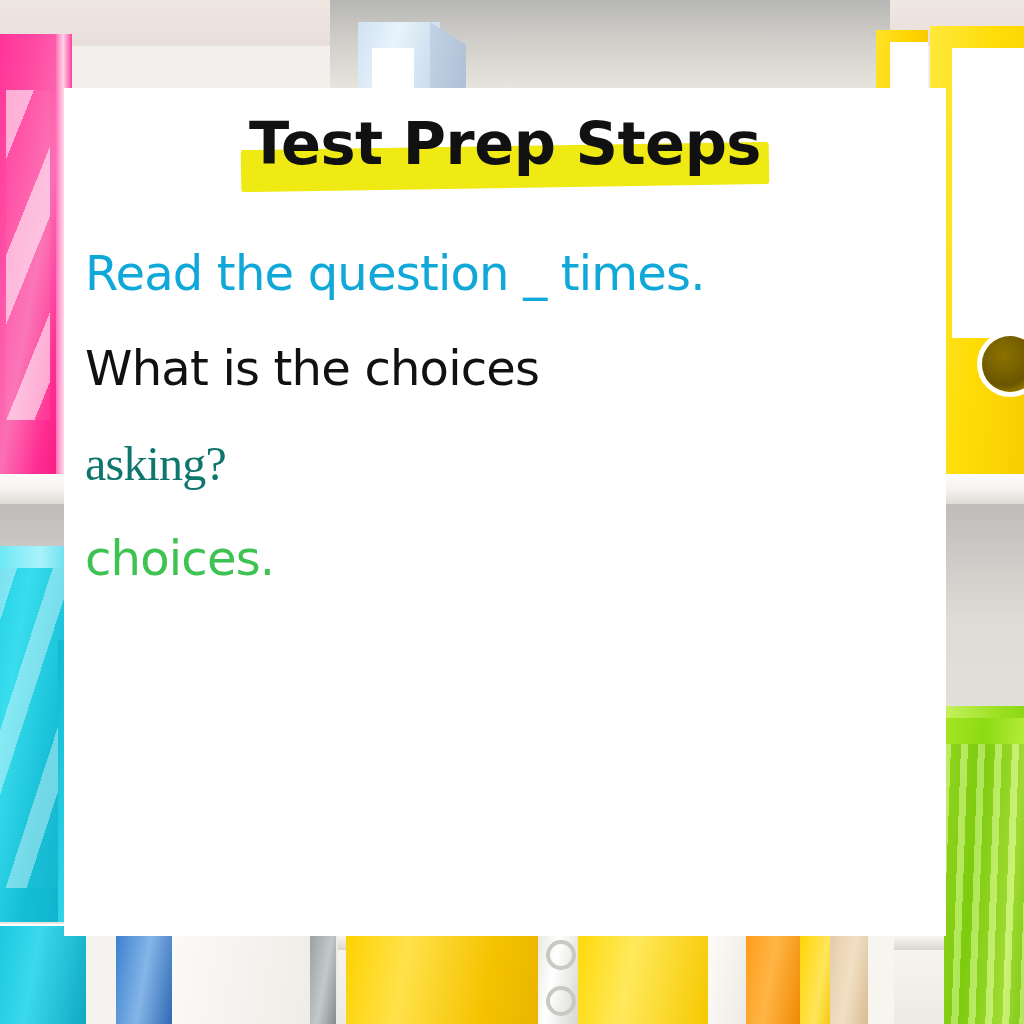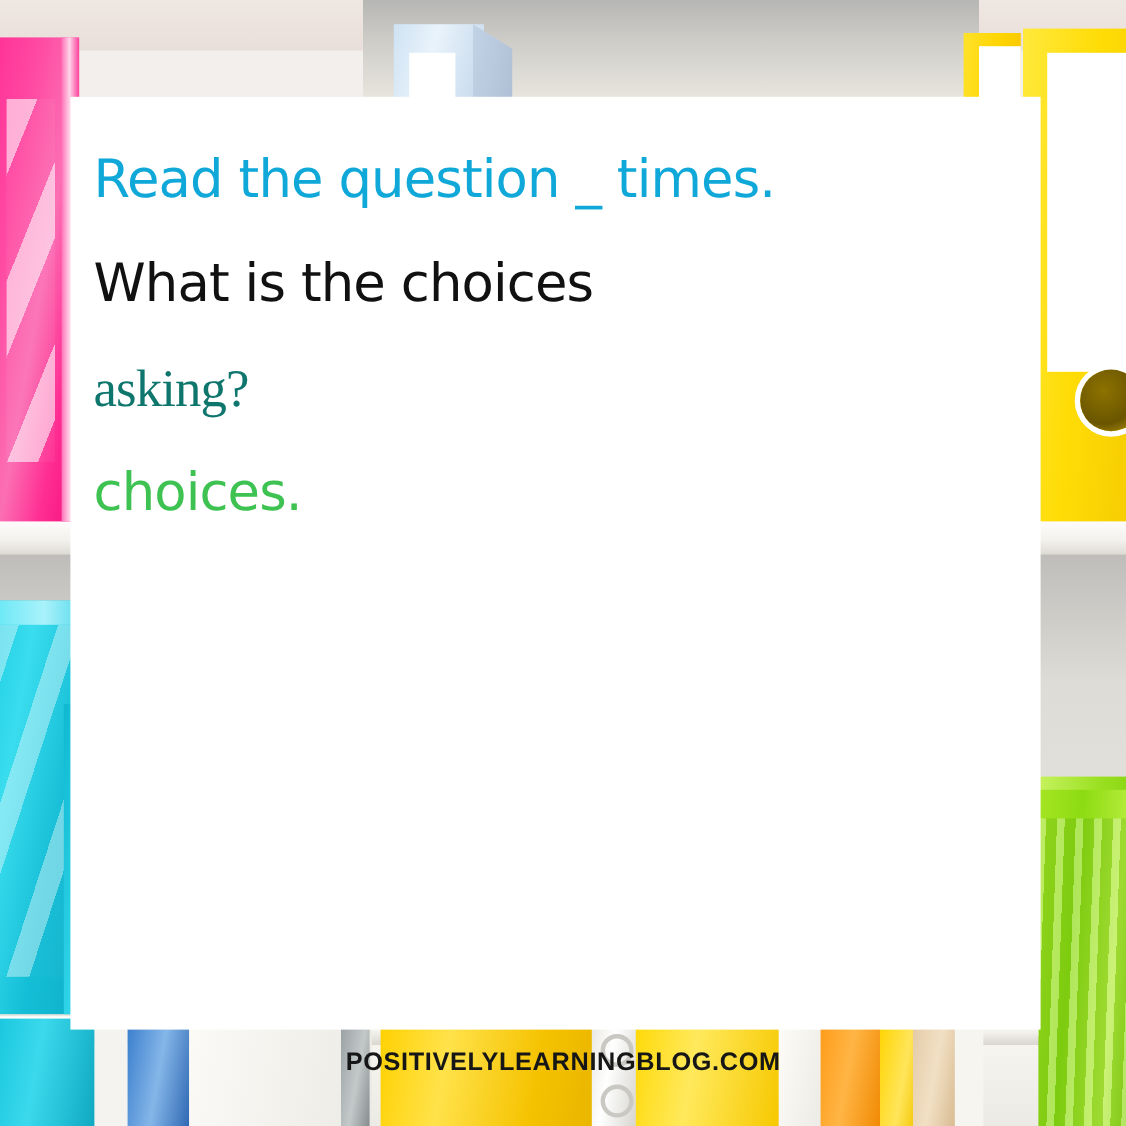--- a/index.html
+++ b/index.html
@@ -216,25 +216,28 @@
     <div class="b-yellow3"></div>
     <div class="b-tan"></div>
     <div class="b-white4"></div>
 
     <div class="green-top"></div>
     <div class="green-stack"></div>
   </div>
 
   <div class="card">
 
+    <div class="title-wrap">
+      <div class="title-hl"></div>
+      <div class="title-text">Test Prep Steps</div>
+    </div>
 
     <div class="lines">
       <div class="line" style="color:#0fa8d8;">Read the question _ times.</div>
       <div class="line" style="color:#111111;">What is the choices</div>
       <div class="line" style="color:#0f766e;font-family:Liberation Serif, serif;">asking?</div>
       <div class="line" style="color:#3ec252;">choices.</div>
     </div>
 
   </div>
 
-  <div class="watermark">POSITIVELYLEARNINGBLOG.COM</div>
 
 </div>
 
 </body></html>

